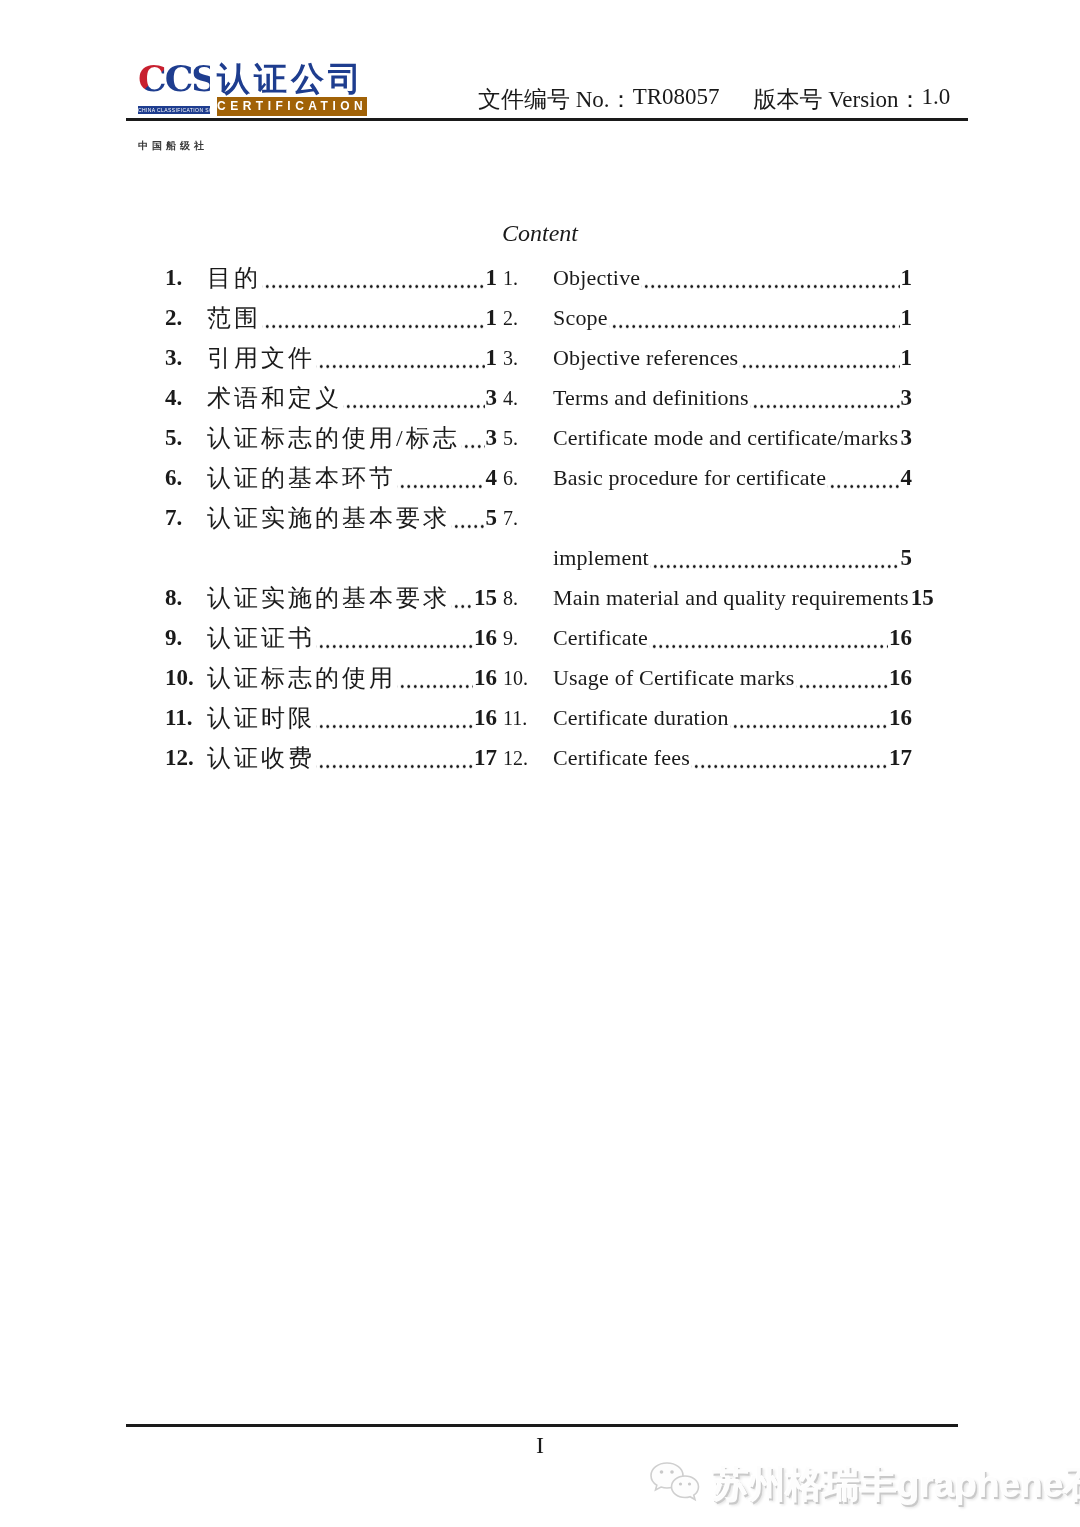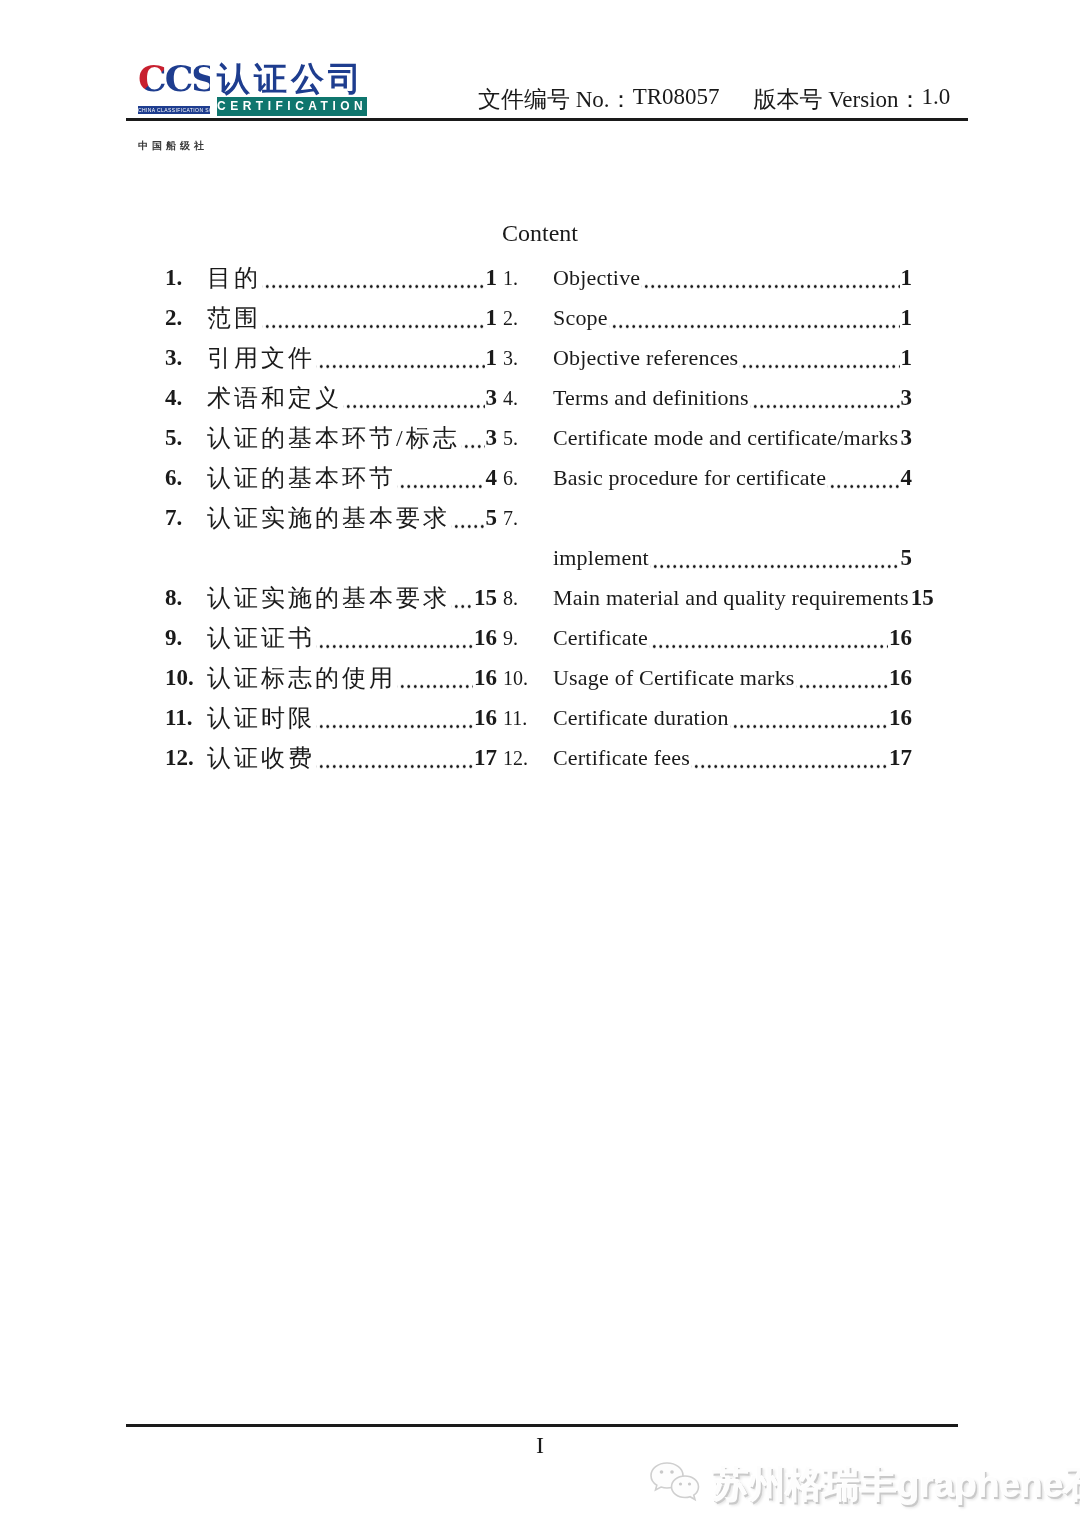--- a/index.html
+++ b/index.html
@@ -29,21 +29,21 @@
   .cn-society {
     font-size:10px; letter-spacing:4px; color:#3a3a3a;
     white-space:nowrap; margin-top:14px; overflow:hidden;font-weight:bold;
   }
   .logo-right { display:flex; flex-direction:column; }
   .cert-cn {
     color:#1e3d8f; font-size:33px; font-weight:bold; letter-spacing:4px;
     line-height:33px; font-family:"Liberation Sans",sans-serif; white-space:nowrap;
   }
   .cert-en-bar {
-    background:#0f766e; color:#ffffff; font-family:"Liberation Sans",sans-serif;
+    background:#a16207; color:#ffffff; font-family:"Liberation Sans",sans-serif;
     font-size:12px; font-weight:bold; letter-spacing:4.5px; text-align:center;
     padding:2px 0 3px; margin-top:2px; white-space:nowrap;
   }
 
   .header-text {
     position:absolute; left:478px; top:84px; font-size:23px;
     white-space:nowrap; display:flex;
   }
   .header-text .gap { display:inline-block; width:34px; }
   .header-rule {
@@ -52,20 +52,21 @@
   }
 
   
   .doc-title-cn {
     position:absolute; left:0; top:170px; width:1080px; text-align:center;
     font-size:36px; font-weight:bold; letter-spacing:6px;
   }
   .doc-title-en {
     position:absolute; left:0; top:220px; width:1080px; text-align:center;
     font-size:24px;
+    font-style:italic;
   }
 
   
   .toc-col { position:absolute; top:258px; }
   .col-cn { left:165px; width:332px; }
   .col-en { left:503px; width:409px; }
   .toc-row { display:flex; height:40px; align-items:center; }
   .toc-spacer { height:40px; }
   .toc-num { width:42px; flex:none; font-weight:bold; font-size:23px; }
   .col-en .toc-num { width:50px; font-weight:normal; font-size:20px; }
@@ -156,21 +157,21 @@
         <span class="toc-page">1</span>
       </div>
     <div class="toc-row">
         <span class="toc-num">4.</span>
         <span class="toc-title">术语和定义</span>
         <span class="toc-dots"></span>
         <span class="toc-page">3</span>
       </div>
     <div class="toc-row">
         <span class="toc-num">5.</span>
-        <span class="toc-title">认证的基本环节/标志</span>
+        <span class="toc-title">认证标志的使用/标志</span>
         <span class="toc-dots"></span>
         <span class="toc-page">3</span>
       </div>
     <div class="toc-row">
         <span class="toc-num">6.</span>
         <span class="toc-title">认证的基本环节</span>
         <span class="toc-dots"></span>
         <span class="toc-page">4</span>
       </div>
     <div class="toc-row">

